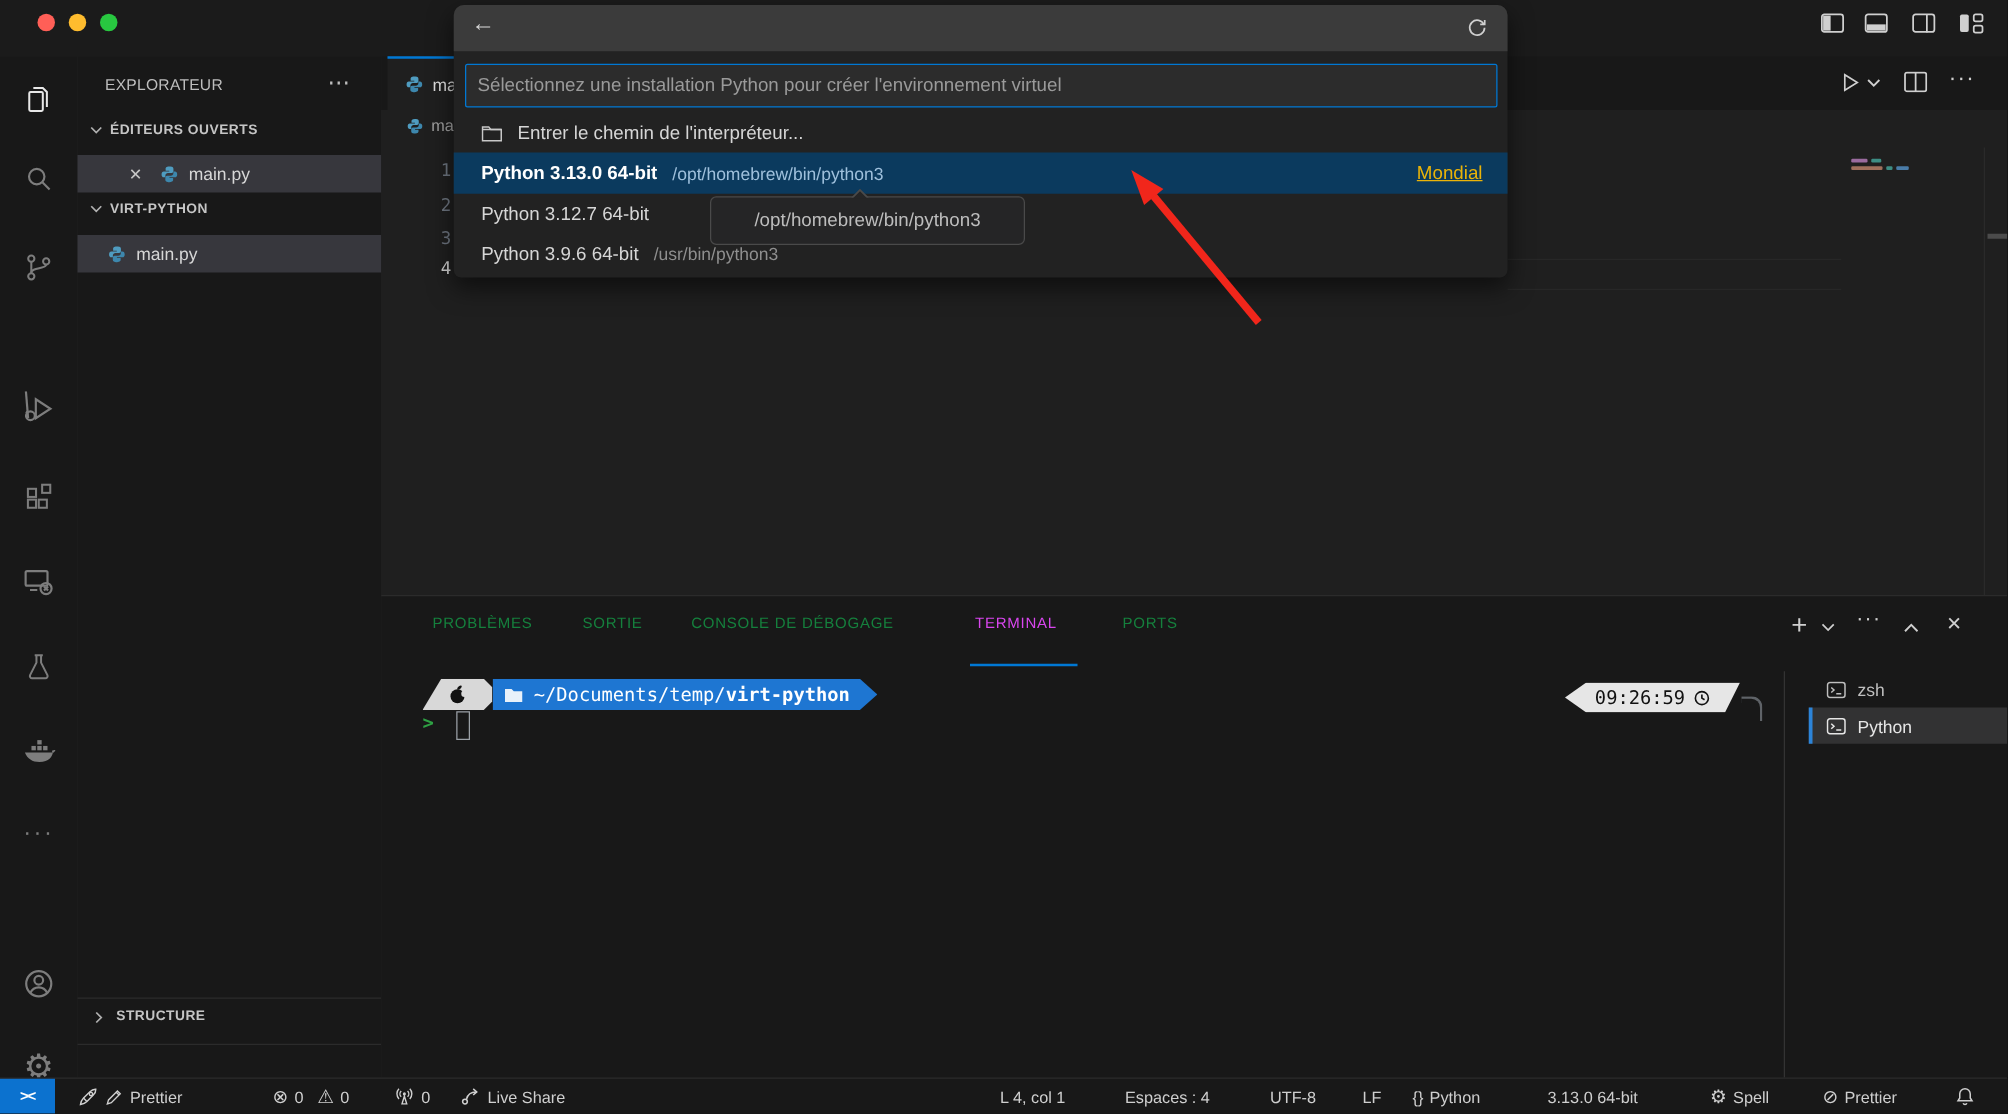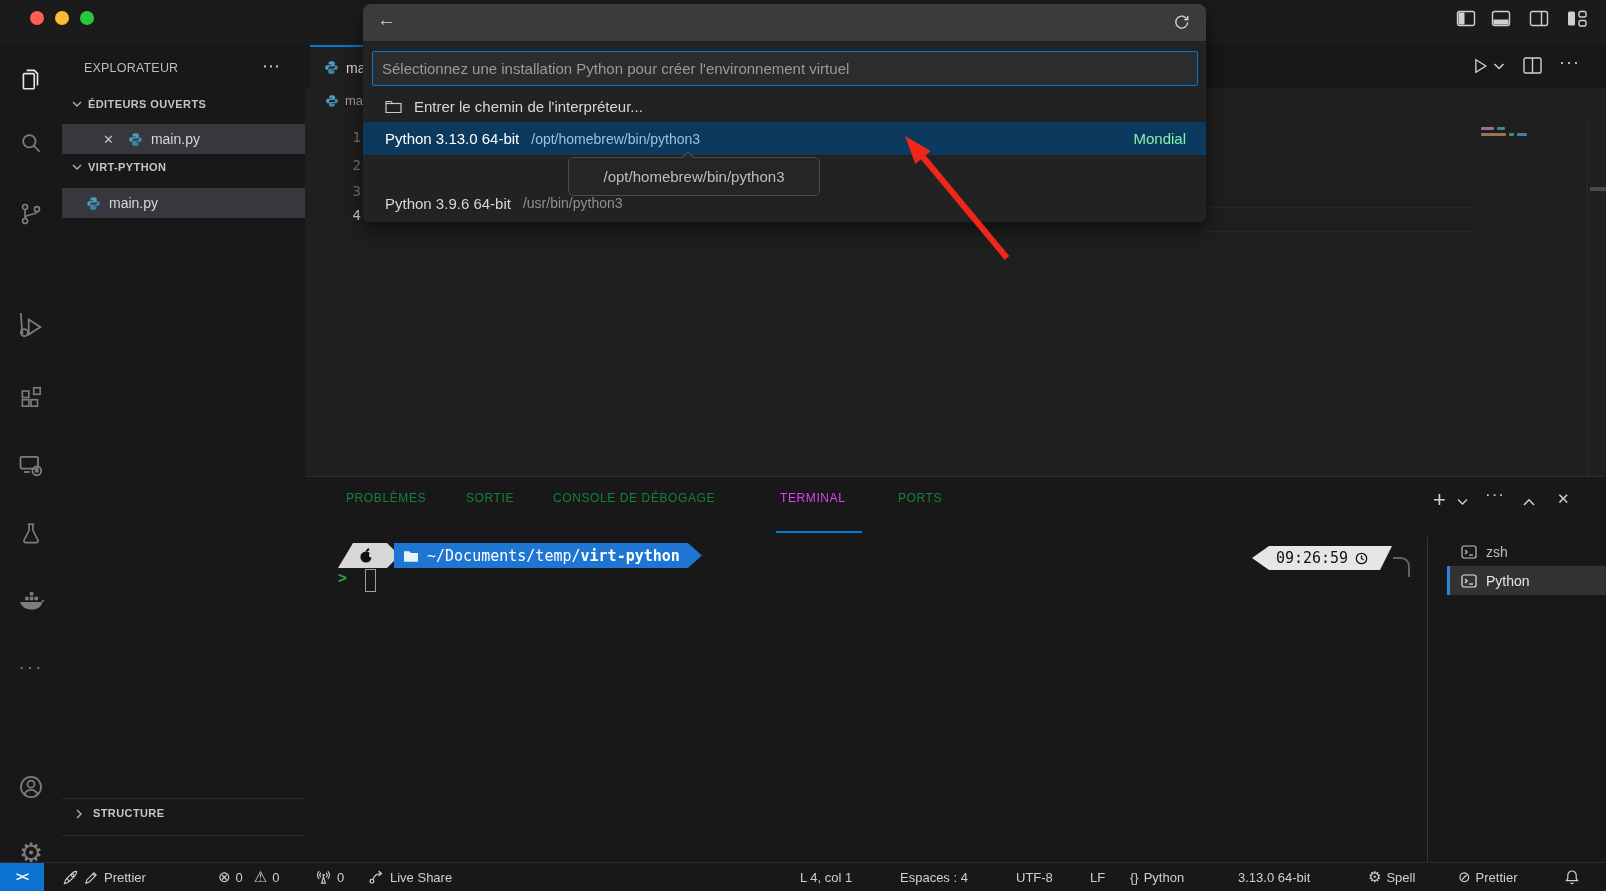--- a/index.html
+++ b/index.html
@@ -38,23 +38,23 @@
   #qp-title{left:0;top:0;width:843px;height:37px;background:#3b3b3b;border-radius:8px 8px 0 0;}
   #qp-back{left:14px;top:5px;font-size:19px;color:#d2d2d2;cursor:pointer;}
   #qp-refresh{left:810px;top:9px;color:#cfcfcf;cursor:pointer;}
   #qp-input{left:9px;top:47px;width:806px;height:33px;background:#2c2c2c;border:1px solid #0078d4;border-radius:2px;
             color:#bbbbbb;font-size:15px;font-family:"Liberation Sans",sans-serif;padding:0 9px;outline:none;}
   #qp-input::placeholder{color:#9a9a9a;}
   .qp-row{left:0;width:843px;display:flex;align-items:center;font-size:15px;color:#d6d6d6;cursor:pointer;box-sizing:border-box;padding:0 20px 0 22px;}
   .qp-name{font-weight:500;white-space:pre;}
   .qp-path{margin-left:12px;font-size:14px;color:#8f8f8f;white-space:pre;}
   #qp-row-1{background:#0b3a5e;color:#ffffff;}
-  #qp-row-1 .qp-name{font-weight:400;}
+  #qp-row-1 .qp-name{font-weight:700;}
   #qp-row-1 .qp-path{color:#9fc0dc;}
-  .qp-badge{margin-left:auto;color:#86efac;font-size:15px;}
+  .qp-badge{margin-left:auto;color:#eab308;font-size:15px;text-decoration:underline;}
   #qp-tooltip{left:205px;top:153px;width:250px;height:37px;background:#252526;border:1px solid #4a4a4a;border-radius:5px;
               display:flex;align-items:center;justify-content:center;font-size:15px;color:#bdbdbd;z-index:60;}
   #qp-tooltip:before{content:"";position:absolute;left:112px;top:-7px;border-left:7px solid transparent;border-right:7px solid transparent;border-bottom:7px solid #4a4a4a;}
   #qp-tooltip:after{content:"";position:absolute;left:113px;top:-5px;border-left:6px solid transparent;border-right:6px solid transparent;border-bottom:6px solid #252526;}
   
   #annotation{left:990px;top:241px;width:420px;font-size:19px;line-height:28px;color:#f1261b;z-index:70;}
   #arrow-svg{left:0;top:0;z-index:70;pointer-events:none;}
   
   #panel{left:305px;top:476px;width:1301px;height:386px;background:#181818;border-top:1px solid #2b2b2b;box-sizing:border-box;}
   .ptab{top:14px;font-size:12px;letter-spacing:.6px;color:#15803d;cursor:pointer;}
@@ -361,20 +361,24 @@
       </span>
       <span>Entrer le chemin de l'interpréteur...</span>
     </div>
 
     <div class="abs qp-row" id="qp-row-1" style="top:118px;height:33px">
       <span class="qp-name">Python 3.13.0 64-bit</span>
       <span class="qp-path">/opt/homebrew/bin/python3</span>
       <span class="qp-badge">Mondial</span>
     </div>
 
+    <div class="abs qp-row" id="qp-row-2" style="top:151px;height:32px">
+      <span class="qp-name">Python 3.12.7 64-bit</span>
+      <span class="qp-path" style="margin-left:268px">2</span>
+    </div>
 
     <div class="abs qp-row" id="qp-row-3" style="top:183px;height:32px">
       <span class="qp-name">Python 3.9.6 64-bit</span>
       <span class="qp-path">/usr/bin/python3</span>
     </div>
 
     <div class="abs" id="qp-tooltip">
       <span>/opt/homebrew/bin/python3</span>
     </div>
   </div>

